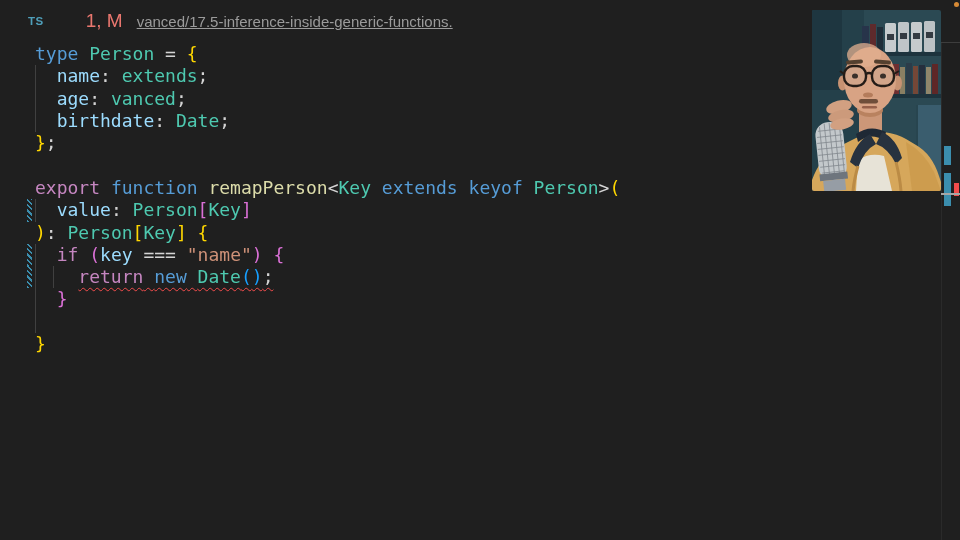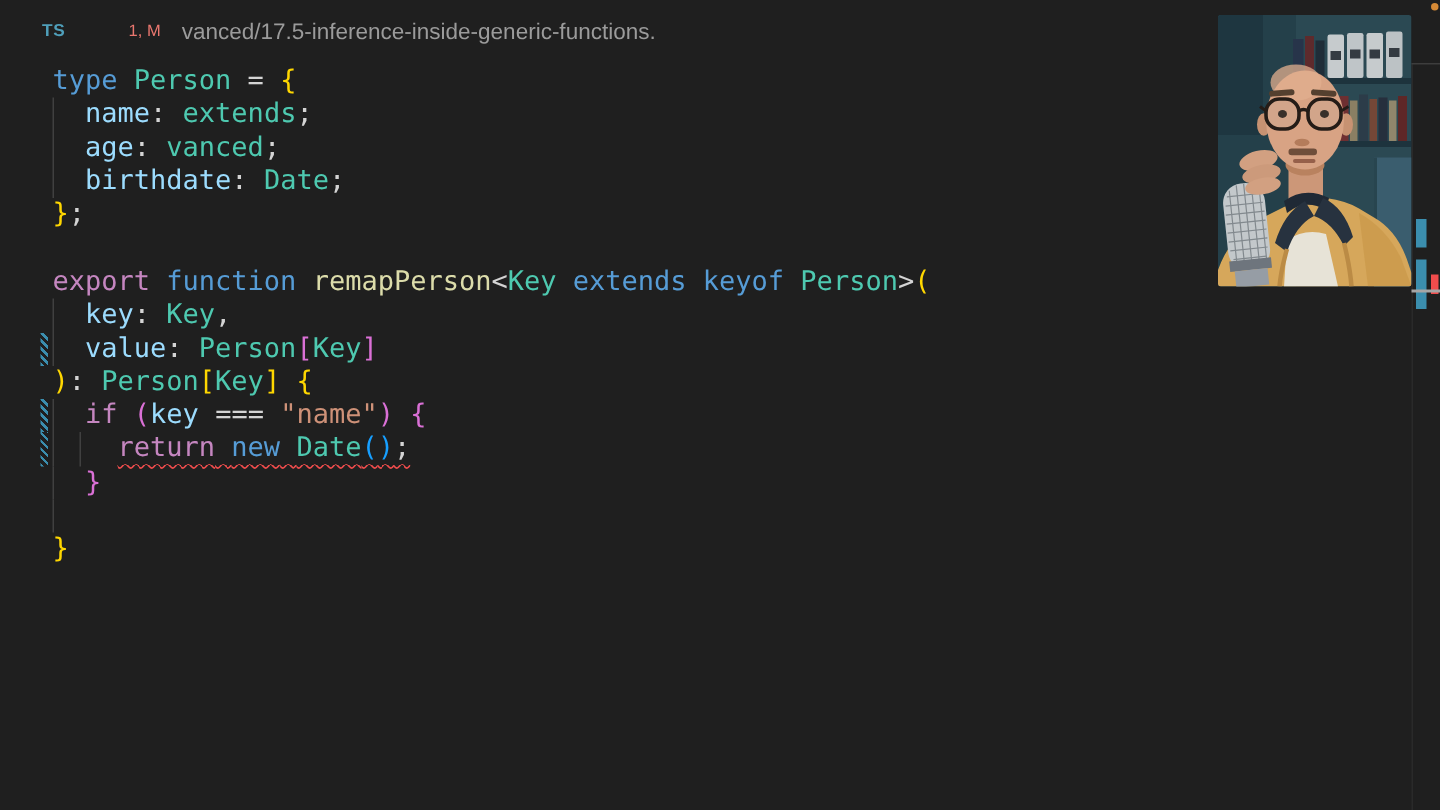--- a/index.html
+++ b/index.html
@@ -4,22 +4,22 @@
 <style>
   html,body{margin:0;padding:0;width:960px;height:540px;overflow:hidden;background:#000;}
   #screen{position:relative;width:960px;height:540px;background:var(--editorBg);
           font-family:"Liberation Sans",sans-serif;}
   
   #topbar{position:absolute;left:0;top:0;width:960px;height:42px;background:var(--topbarBg);
           display:flex;align-items:center;}
   #tab{display:flex;align-items:center;padding-left:28px;white-space:nowrap;gap:25px;}
   .ts-icon{color:var(--tsIcon);font-size:11.5px;font-weight:bold;letter-spacing:.5px;margin-right:8px;}
   .tab-filename{color:var(--tabError);font-size:15.5px;letter-spacing:.1px;}
-  .tab-decorations{color:var(--tabError);font-size:11px;margin-left:9px;}
-  .breadcrumb{color:var(--breadcrumb);font-size:15px;margin-left:14px;white-space:nowrap;}
+  .tab-decorations{color:var(--tabError);font-size:19px;margin-left:9px;}
+  .breadcrumb{color:var(--breadcrumb);font-size:15px;margin-left:14px;white-space:nowrap;text-decoration:underline;}
   
   #code{position:absolute;left:0;top:42px;width:941px;padding-top:1px;
         font-family:"DejaVu Sans Mono","Liberation Mono",monospace;font-size:18px;color:var(--pn);}
   .line{position:relative;height:22.32px;line-height:22.32px;white-space:pre;padding-left:35px;}
   .guide{position:absolute;top:0;bottom:0;width:1px;background:var(--guide);}
   .gutter-modified{position:absolute;left:27px;top:0;bottom:0;width:5px;
         background:repeating-linear-gradient(45deg,var(--gitModified) 0 1.7px,transparent 1.7px 3.8px);}
   .c-kw{color:var(--kw)} .c-ctrl{color:var(--ctrl)} .c-type{color:var(--type)}
   .c-var{color:var(--var)} .c-fn{color:var(--fn)} .c-str{color:var(--str)}
   .c-pn{color:var(--pn)} .c-b1{color:var(--b1)} .c-b2{color:var(--b2)} .c-b3{color:var(--b3)}
@@ -55,21 +55,20 @@
   </div>
 
   <div id="code">
       <div class="line"><span class="c-kw">type</span><span> </span><span class="c-type">Person</span><span> </span><span class="c-pn">=</span><span> </span><span class="c-b1">{</span></div>
       <div class="line"><i class="guide" style="left: 35px;"></i><span>  </span><span class="c-var">name</span><span class="c-pn">:</span><span> </span><span class="c-type">extends</span><span class="c-pn">;</span></div>
       <div class="line"><i class="guide" style="left: 35px;"></i><span>  </span><span class="c-var">age</span><span class="c-pn">:</span><span> </span><span class="c-type">vanced</span><span class="c-pn">;</span></div>
       <div class="line"><i class="guide" style="left: 35px;"></i><span>  </span><span class="c-var">birthdate</span><span class="c-pn">:</span><span> </span><span class="c-type">Date</span><span class="c-pn">;</span></div>
       <div class="line"><span class="c-b1">}</span><span class="c-pn">;</span></div>
       <div class="line"></div>
       <div class="line"><span class="c-ctrl">export</span><span> </span><span class="c-kw">function</span><span> </span><span class="c-fn">remapPerson</span><span class="c-pn">&lt;</span><span class="c-type">Key</span><span> </span><span class="c-kw">extends</span><span> </span><span class="c-kw">keyof</span><span> </span><span class="c-type">Person</span><span class="c-pn">&gt;</span><span class="c-b1">(</span></div>
-      <div class="line"><i class="guide" style="left: 35px;"></i><span>  </span><span class="c-var">key</span><span class="c-pn">:</span><span> </span><span class="c-type">Key</span><span class="c-pn">,</span></div>
       <div class="line"><i class="guide" style="left: 35px;"></i><i class="gutter-modified"></i><span>  </span><span class="c-var">value</span><span class="c-pn">:</span><span> </span><span class="c-type">Person</span><span class="c-b2">[</span><span class="c-type">Key</span><span class="c-b2">]</span></div>
       <div class="line"><span class="c-b1">)</span><span class="c-pn">:</span><span> </span><span class="c-type">Person</span><span class="c-b1">[</span><span class="c-type">Key</span><span class="c-b1">]</span><span> </span><span class="c-b1">{</span></div>
       <div class="line"><i class="guide" style="left: 35px;"></i><i class="gutter-modified"></i><span>  </span><span class="c-ctrl">if</span><span> </span><span class="c-b2">(</span><span class="c-var">key</span><span> </span><span class="c-pn">===</span><span> </span><span class="c-str">"name"</span><span class="c-b2">)</span><span> </span><span class="c-b2">{</span></div>
       <div class="line"><i class="guide" style="left: 35px;"></i><i class="guide" style="left: 53.07px;"></i><i class="gutter-modified"></i><span>    </span><span class="sq"><span class="c-ctrl">return</span><span> </span><span class="c-kw">new</span><span> </span><span class="c-type">Date</span><span class="c-b3">(</span><span class="c-b3">)</span><span class="c-pn">;</span></span></div>
       <div class="line"><i class="guide" style="left: 35px;"></i><span>  </span><span class="c-b2">}</span></div>
       <div class="line"><i class="guide" style="left: 35px;"></i></div>
       <div class="line"><span class="c-b1">}</span></div>
     </div>
 
   <div id="vline"></div>

